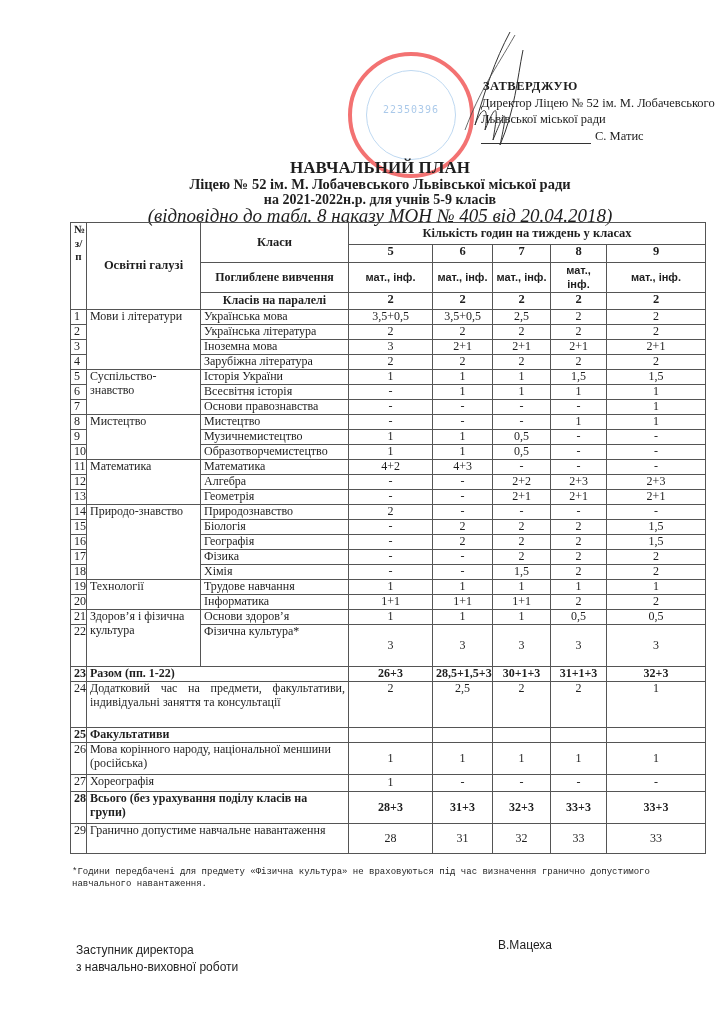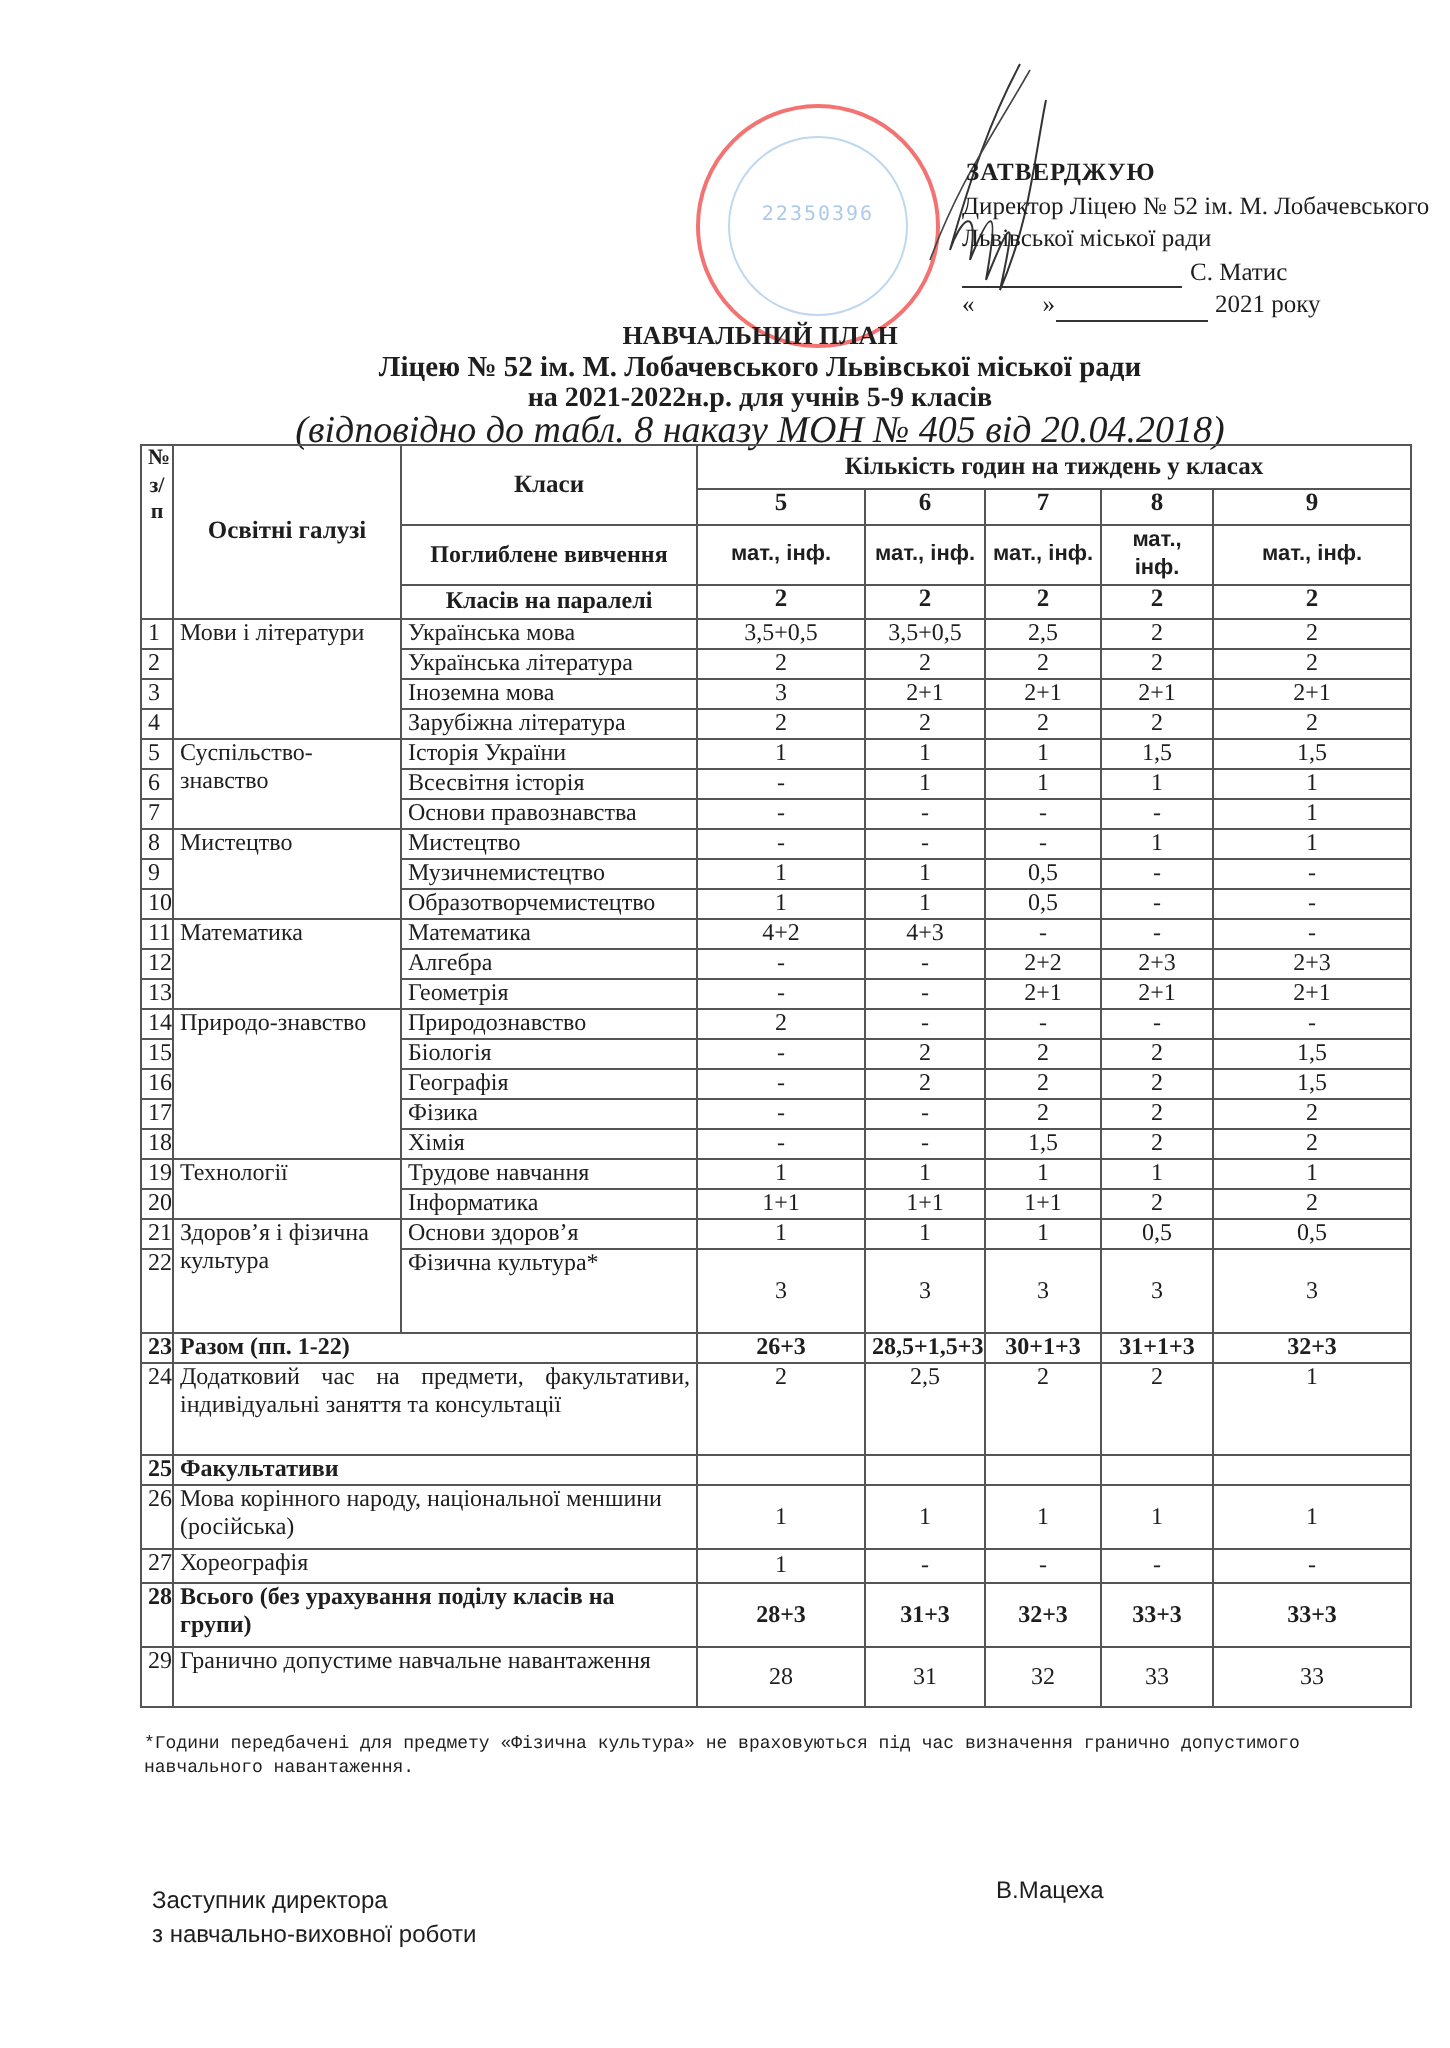--- a/index.html
+++ b/index.html
@@ -11,38 +11,38 @@
     position: absolute; left: 415px; top: 78px; width: 300px;
     font-size: 12.5px; line-height: 16.5px;
   }
   .approve .head { font-weight: bold; letter-spacing: 0.5px; padding-left: 68px; }
   .approve .line { padding-left: 66px; }
   .approve .sign { padding-left: 66px; }
   .approve .blank { display: inline-block; border-bottom: 1px solid #333; width: 110px; height: 12px; vertical-align: bottom; margin-right: 4px; }
   .approve .quote-blank { display: inline-block; width: 34px; }
   .stamp {
     position: absolute; left: 348px; top: 52px; width: 118px; height: 118px;
-    border-radius: 50%; border: 2px solid #ef4444; opacity: 0.75;
+    border-radius: 50%; border: 4px solid #ef4444; opacity: 0.75;
   }
   .stamp::before {
     content: ""; position: absolute; left: 14px; top: 14px; right: 14px; bottom: 14px;
     border-radius: 50%; border: 1.5px solid #a8cbec;
   }
   .stamp .num {
     position: absolute; left: 0; right: 0; top: 48px; text-align: center;
     font-family: "DejaVu Sans Mono", monospace; font-size: 10px; color: #8fb8e3; letter-spacing: 1px;
   }
   .signature {
     position: absolute; left: 455px; top: 30px; width: 70px; height: 120px;
   }
   .title-block {
     position: absolute; left: 100px; top: 160px; width: 560px; text-align: center;
     font-size: 14px; line-height: 16px;
   }
-  .title-block .t1 { font-weight: bold; font-size: 13px; text-align: center; }
+  .title-block .t1 { font-weight: bold; font-size: 17px; text-align: center; }
   .title-block .t2 { font-weight: bold; font-size: 14.5px; }
   .title-block .t3 { font-weight: bold; font-size: 14px; }
   .title-block .t4 { font-style: italic; font-size: 19px; }
 
   table.plan {
     position: absolute; left: 70px; top: 222px; width: 636px;
     border-collapse: collapse; font-size: 12px; table-layout: fixed;
   }
   table.plan td {
     border: 1px solid #555; padding: 0 3px; line-height: 13.5px; vertical-align: top;
@@ -76,23 +76,20 @@
   <path d="M55 2 C40 30, 30 60, 20 95 C25 80, 35 70, 30 100 C40 75, 45 70, 38 110 C48 85, 55 70, 45 115 C60 80, 62 50, 68 20" fill="none" stroke="#333" stroke-width="1"></path>
   <path d="M10 100 C25 60, 40 40, 60 5" fill="none" stroke="#444" stroke-width="0.8"></path>
 </svg>
 
 <div class="approve">
   <div class="head">ЗАТВЕРДЖУЮ</div>
   <div class="line">Директор Ліцею № 52 ім. М. Лобачевського</div>
   <div class="line">Львівської міської ради</div>
   <div class="sign">
     <span class="blank"></span><span>С. Матис</span>
-  </div>
-  <div class="sign">
-    <span>«</span><span class="quote-blank"></span><span>»</span><span class="blank" style="width:76px"></span><span>2021 року</span>
   </div>
 </div>
 
 <div class="title-block">
   <div class="t1">НАВЧАЛЬНИЙ ПЛАН</div>
   <div class="t2">Ліцею № 52 ім. М. Лобачевського Львівської міської ради</div>
   <div class="t3">на 2021-2022н.р. для учнів 5-9 класів</div>
   <div class="t4">(відповідно до табл. 8 наказу МОН № 405 від 20.04.2018)</div>
 </div>
 

